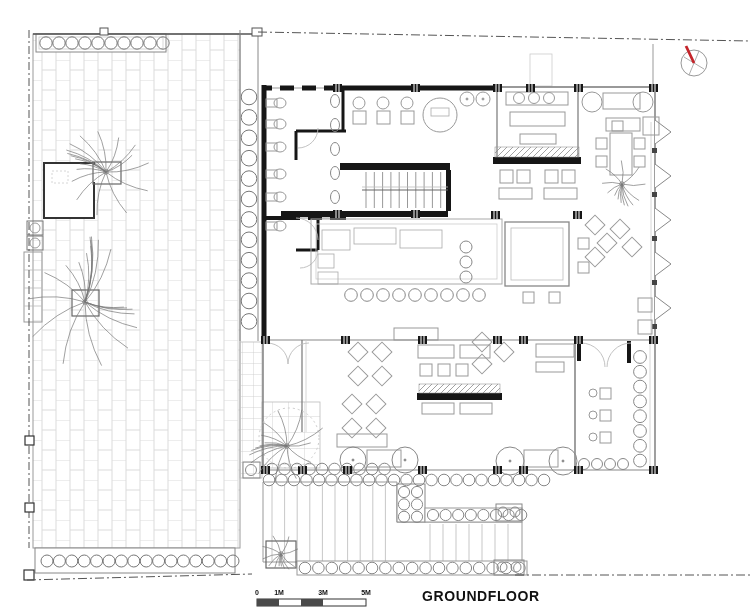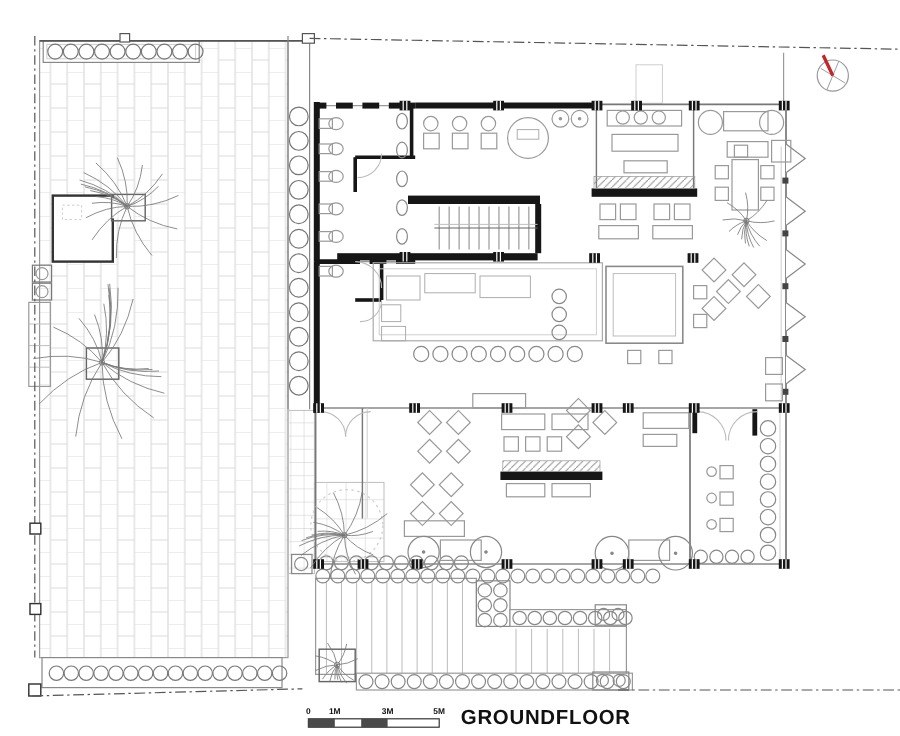--- a/index.html
+++ b/index.html
@@ -1,21 +1,21 @@
 <!DOCTYPE html>
 <html><head>
 <meta charset="utf-8">
 <style>
   html,body{margin:0;padding:0;background:#ffffff;}
   .stage{position:relative;width:750px;height:613px;background:#fff;overflow:hidden;
          font-family:"Liberation Sans", sans-serif;}
   svg{position:absolute;left:0;top:0;}
   svg text{font-family:"Liberation Sans", sans-serif;}
-  .plan-title{position:absolute;left:384px;top:588px;width:110px;text-align:center;
-              font-size:17px;font-weight:bold;letter-spacing:0.6px;color:#111;}
+  .plan-title{position:absolute;left:422px;top:588px;width:110px;text-align:center;
+              font-size:14px;font-weight:bold;letter-spacing:0.6px;color:#111;}
 </style>
 </head>
 <body>
 
 <div class="stage">
   <svg id="plan-svg" width="750" height="613" viewBox="0 0 750 613">
     <defs>
       <pattern id="brick" width="28" height="20" patternUnits="userSpaceOnUse">
         <rect width="28" height="20" fill="#ffffff"></rect>
         <path d="M0 0 V20 M14 0 V20 M28 0 V20 M0 0 H14 M14 10 H28" stroke="#dcdcdc" stroke-width="1" fill="none"></path>

